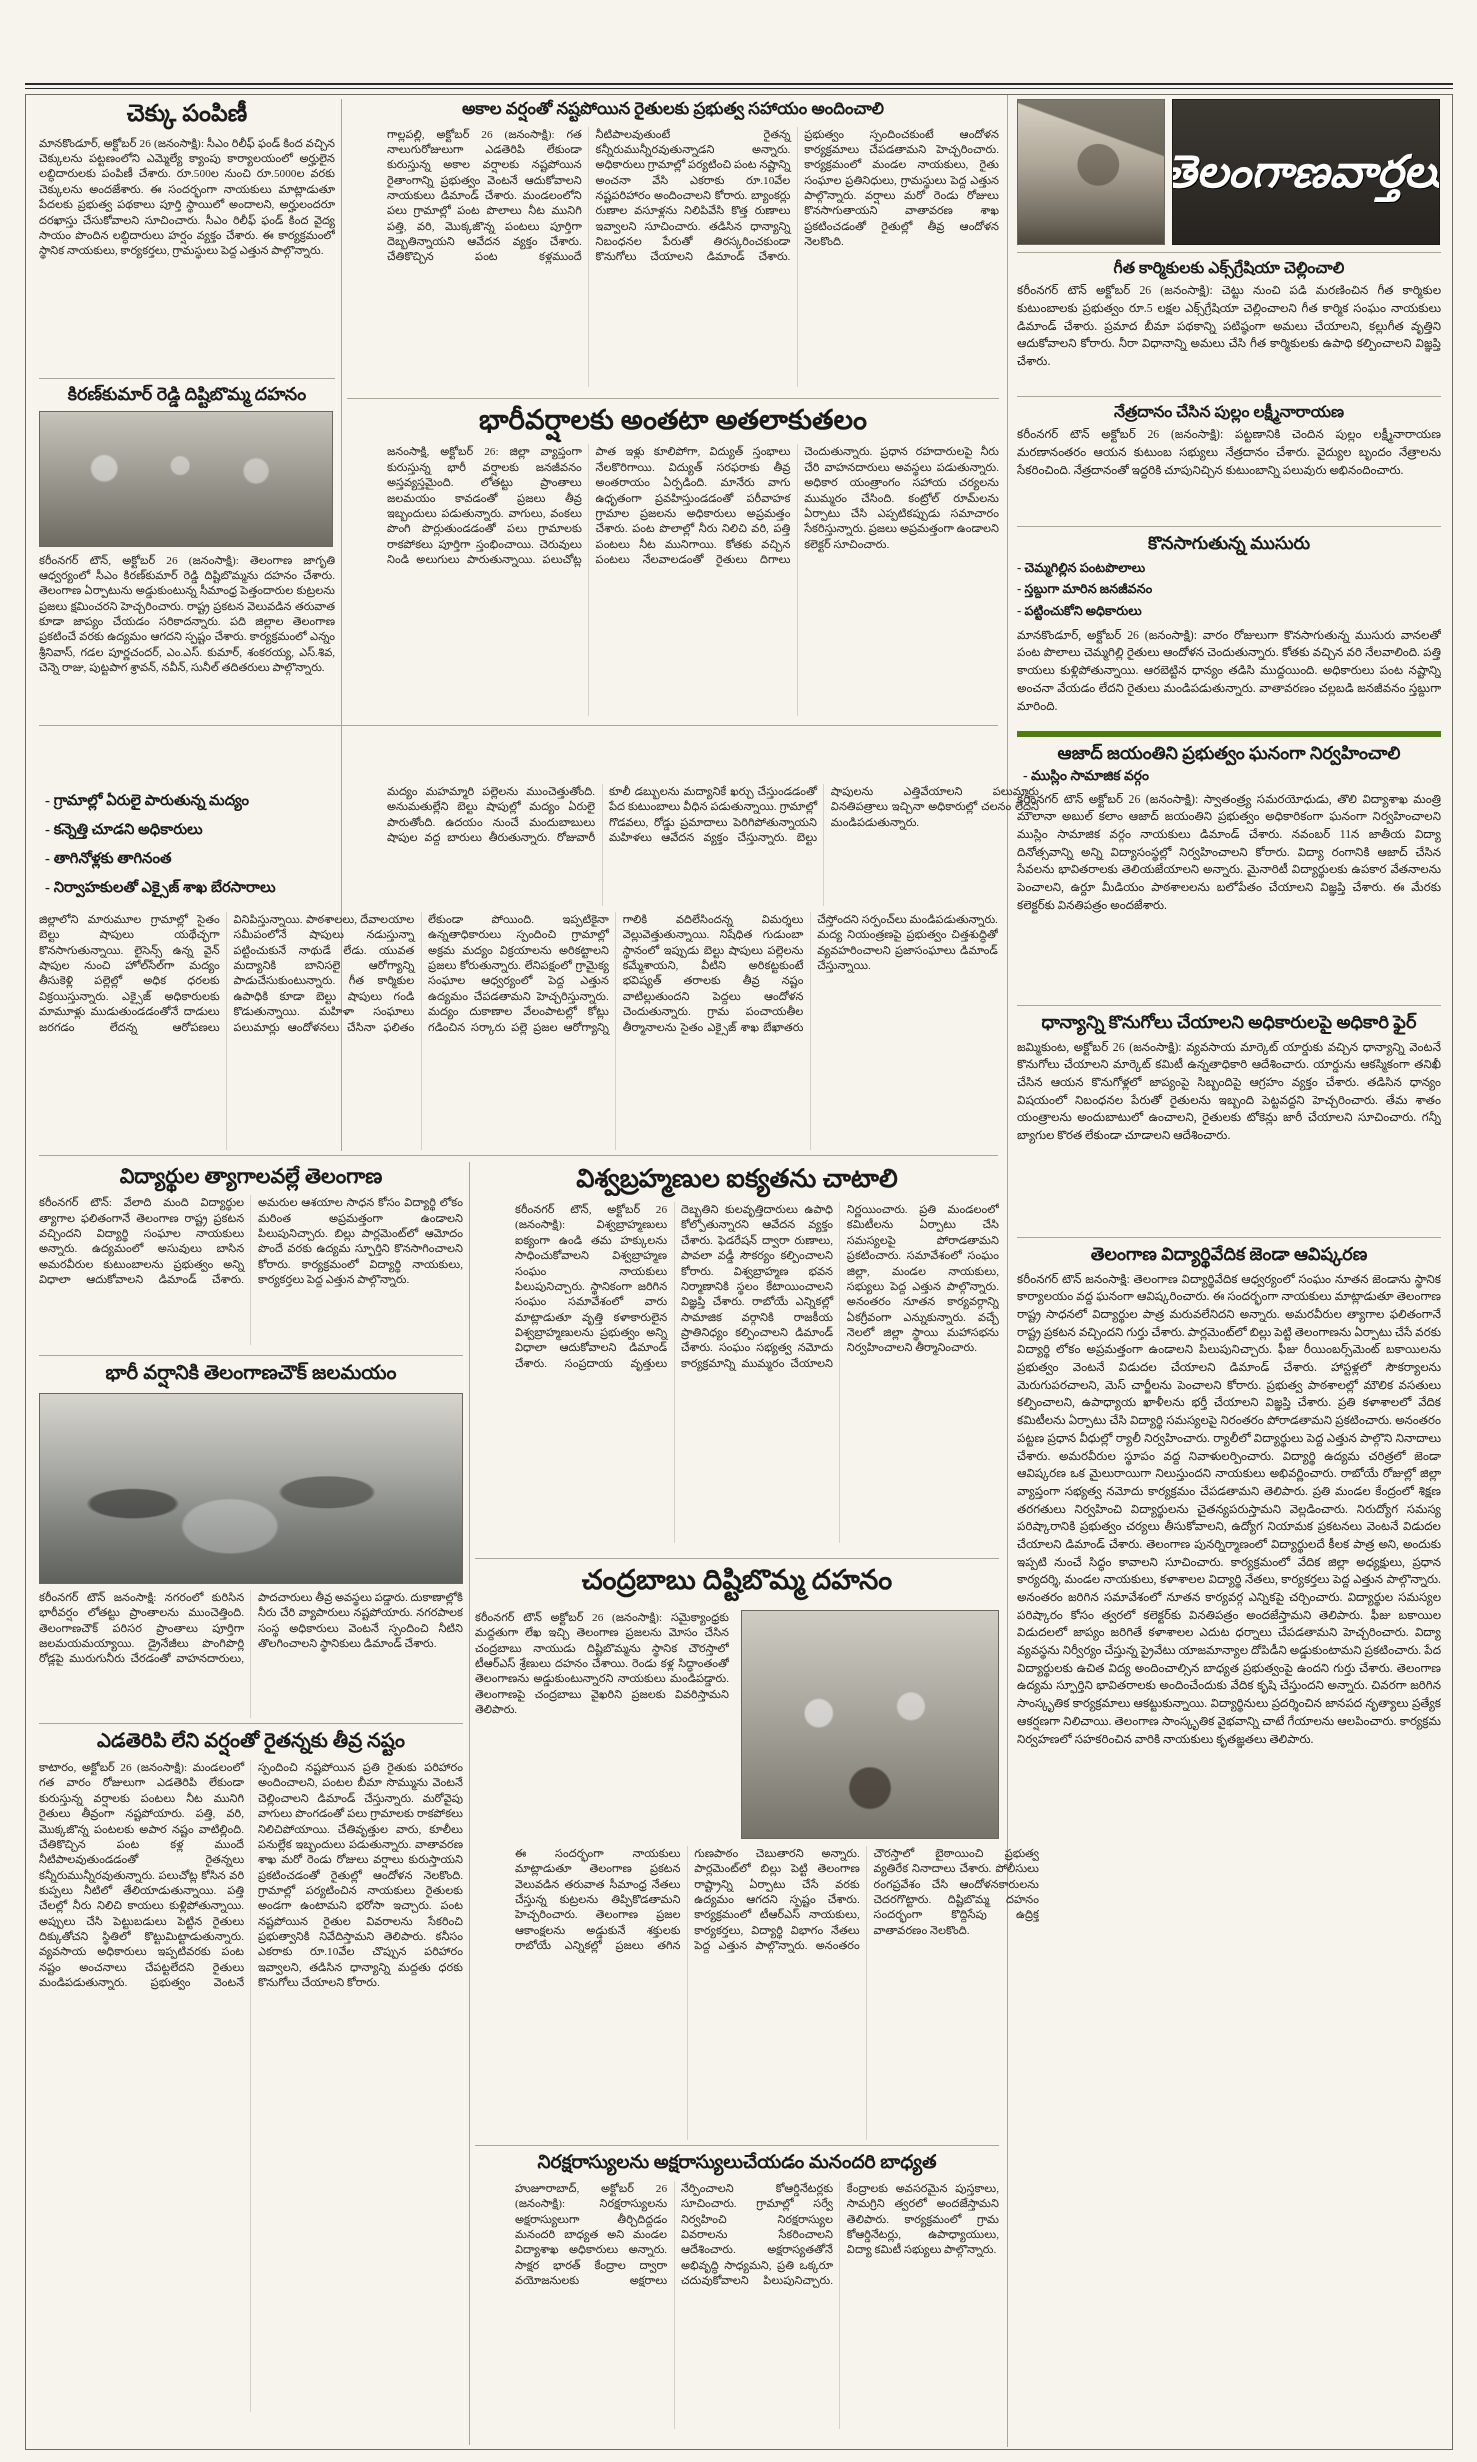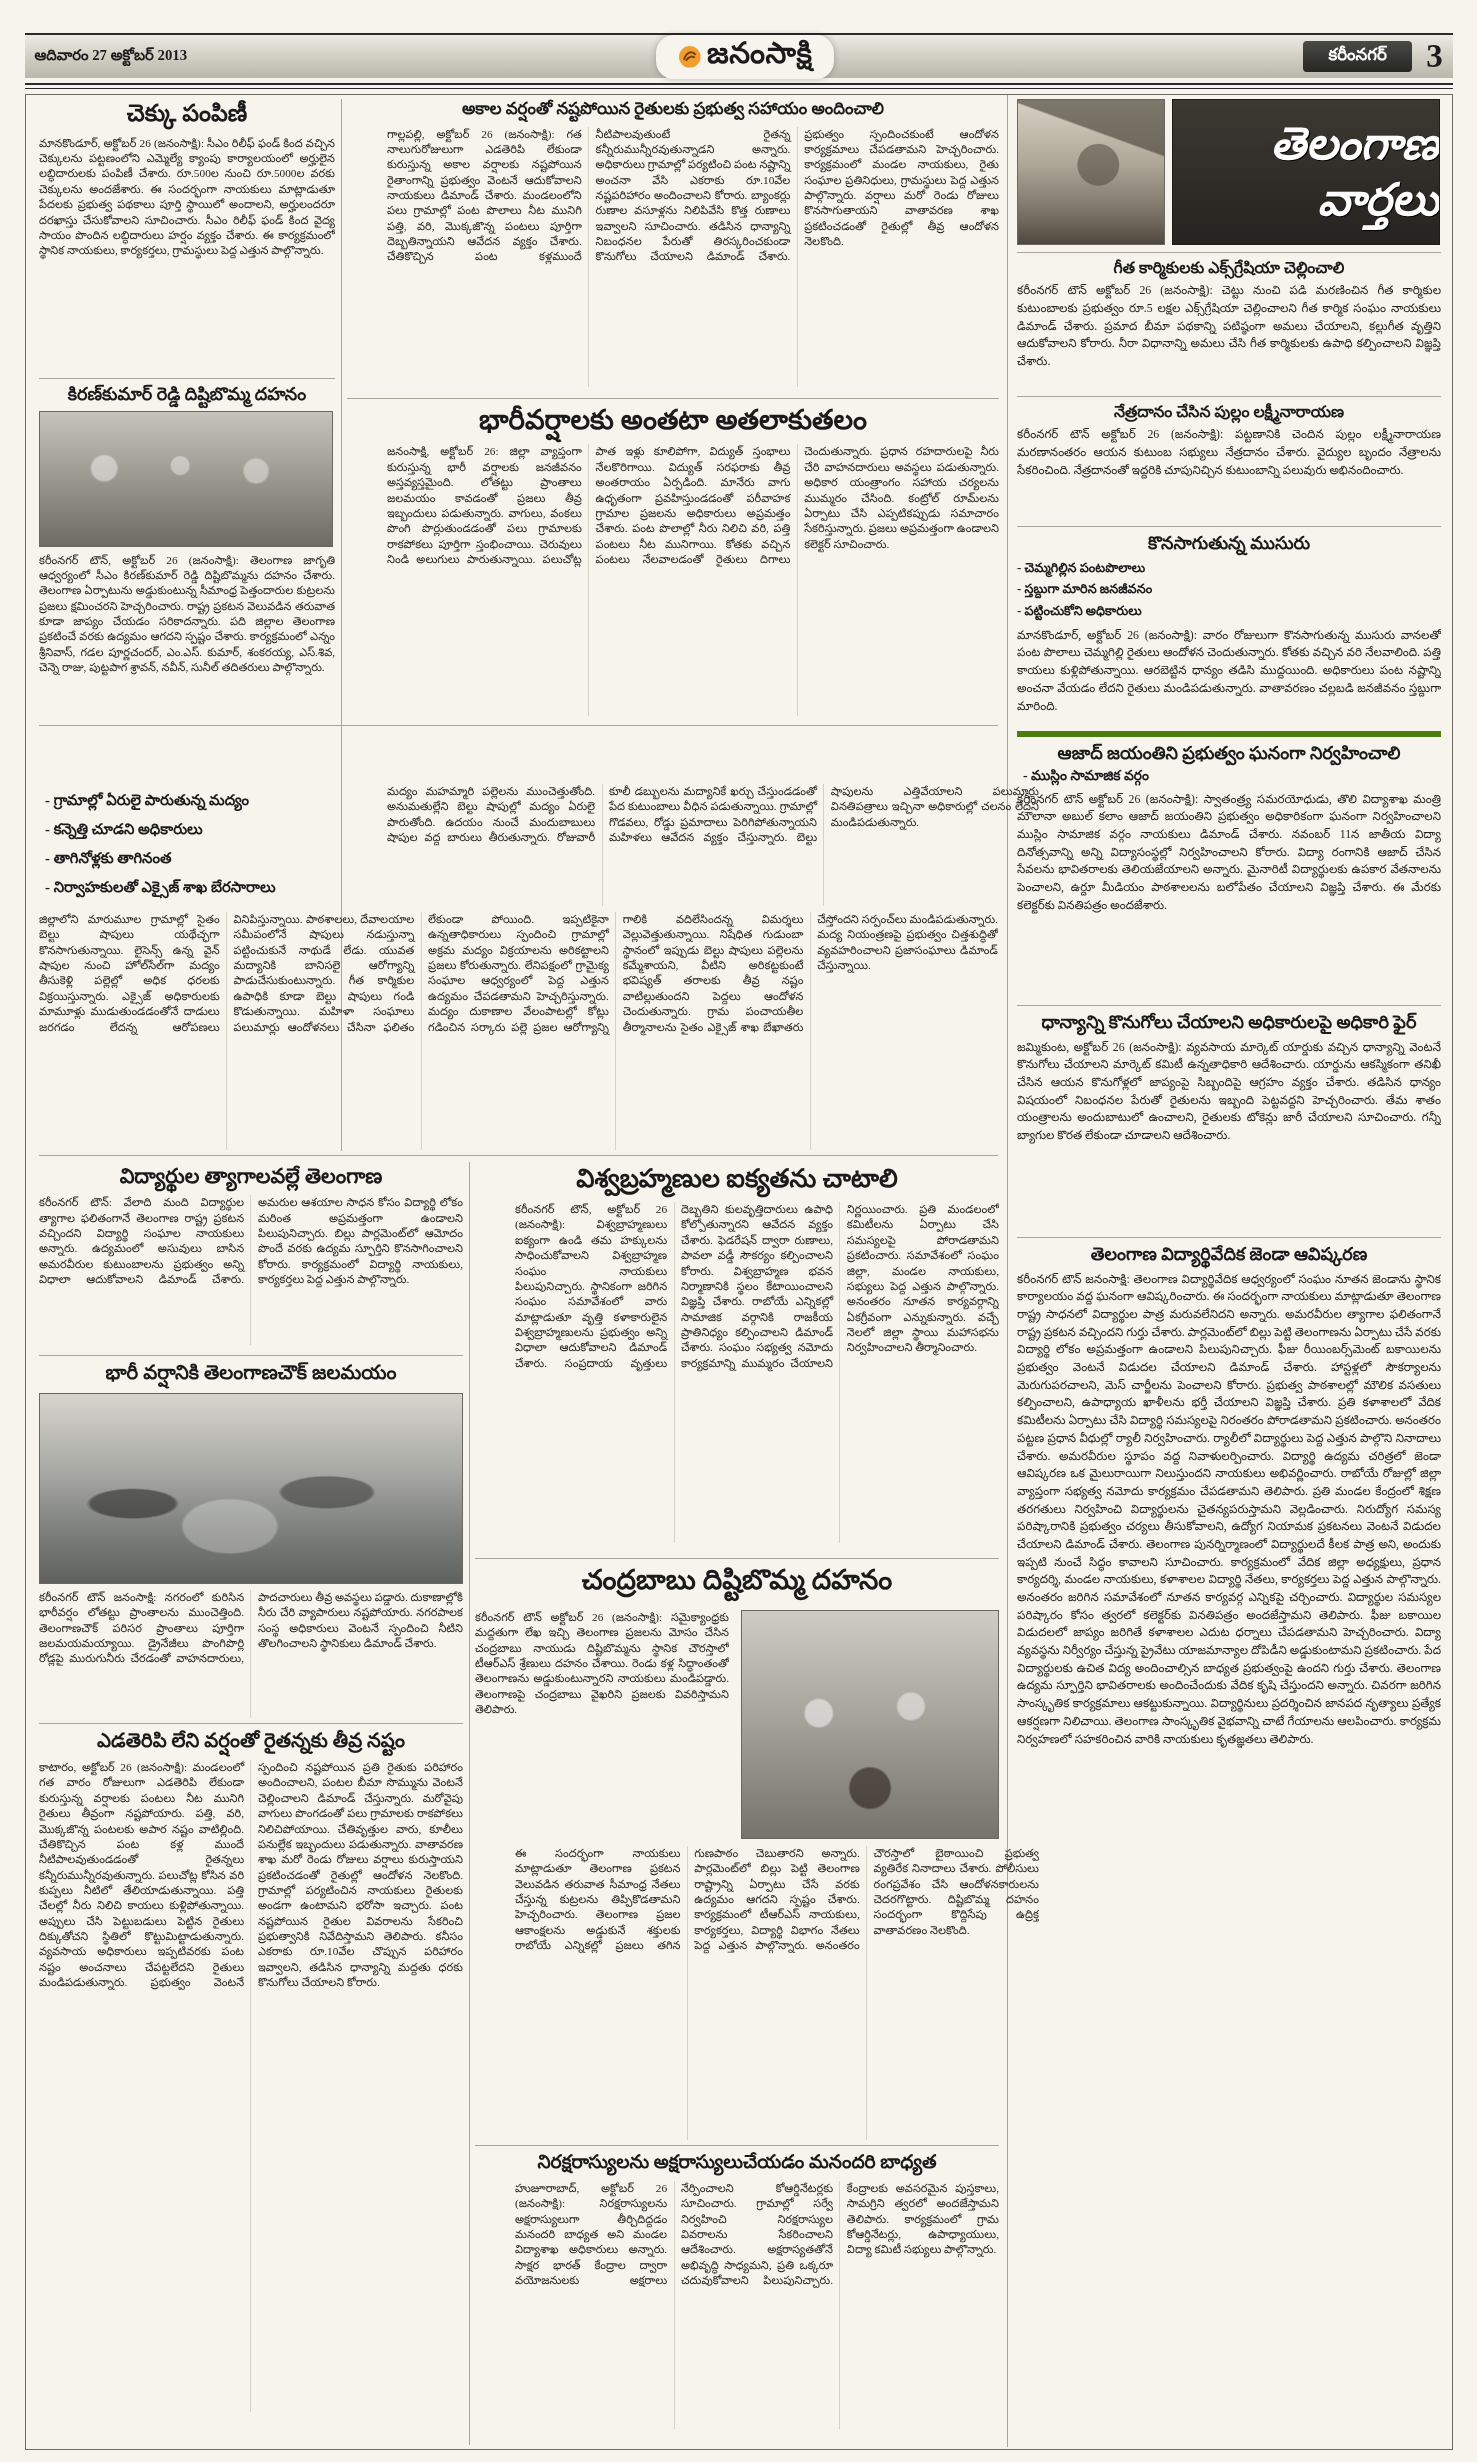--- a/index.html
+++ b/index.html
@@ -73,46 +73,30 @@
   }
   .photo-crowd {
     background:
       radial-gradient(circle at 50% 78%, rgba(40,32,25,.6) 0 9%, transparent 10%),
       radial-gradient(circle at 30% 45%, rgba(255,255,255,.5) 0 6%, transparent 7%),
       radial-gradient(circle at 66% 42%, rgba(255,255,255,.45) 0 6%, transparent 7%),
       linear-gradient(180deg,#cfccc4 0%,#a5a29a 48%,#76736a 100%);
   }
   .tg-block {
     background:linear-gradient(180deg,#3c3832 0%,#262320 100%);
-    color:#fff; display:flex; flex-direction:column; align-items:flex-end; justify-content:center;
+    color:#fff; display:flex; align-items:center; justify-content:center;
     border:1px solid #1d1b18;
   }
   .tg-line { font-size:45px; font-weight:bold; line-height:1.25; font-style:italic; text-shadow:1px 1px 0 #000; }
 </style>
 </head>
 <body>
 
 <div class="page">
 
-  <div class="top-header">
-    <span class="hdr-date">ఆదివారం 27 అక్టోబర్ 2013</span>
-    <span class="hdr-spacer"></span>
-    <span class="masthead">
-      <span style="display:inline-flex;">
-        <svg width="23.6" height="23.6" viewBox="0 0 24 24">
-            <circle cx="12" cy="12" r="11" fill="#f09f2e"></circle>
-            <path d="M6 15 C9 6 15 6 18 10 M8 16 C11 11 15 11 17 13" stroke="#7a3c05" stroke-width="2" fill="none"></path>
-          </svg>
-      </span>
-      <span class="masthead-title">జనంసాక్షి</span>
-    </span>
-    <span class="hdr-spacer"></span>
-    <span class="edition-badge">కరీంనగర్</span>
-    <span class="page-number">3</span>
-  </div>
   <div class="header-rule"></div>
   <div class="frame"></div>
 
   <div class="vrule" style="left:341px; top:99px; height:1052px;"></div>
   <div class="vrule" style="left:1007px; top:95px; height:2352px;"></div>
   <div class="vrule" style="left:469px; top:1162px; height:1283px;"></div>
   <div class="hrule" style="left:39px; top:725px; width:959px;"></div>
   <div class="hrule" style="left:39px; top:1155px; width:959px;"></div>
   <div class="hrule" style="left:39px; top:378px; width:296px;"></div>
   <div class="hrule" style="left:347px; top:398px; width:652px;"></div>

